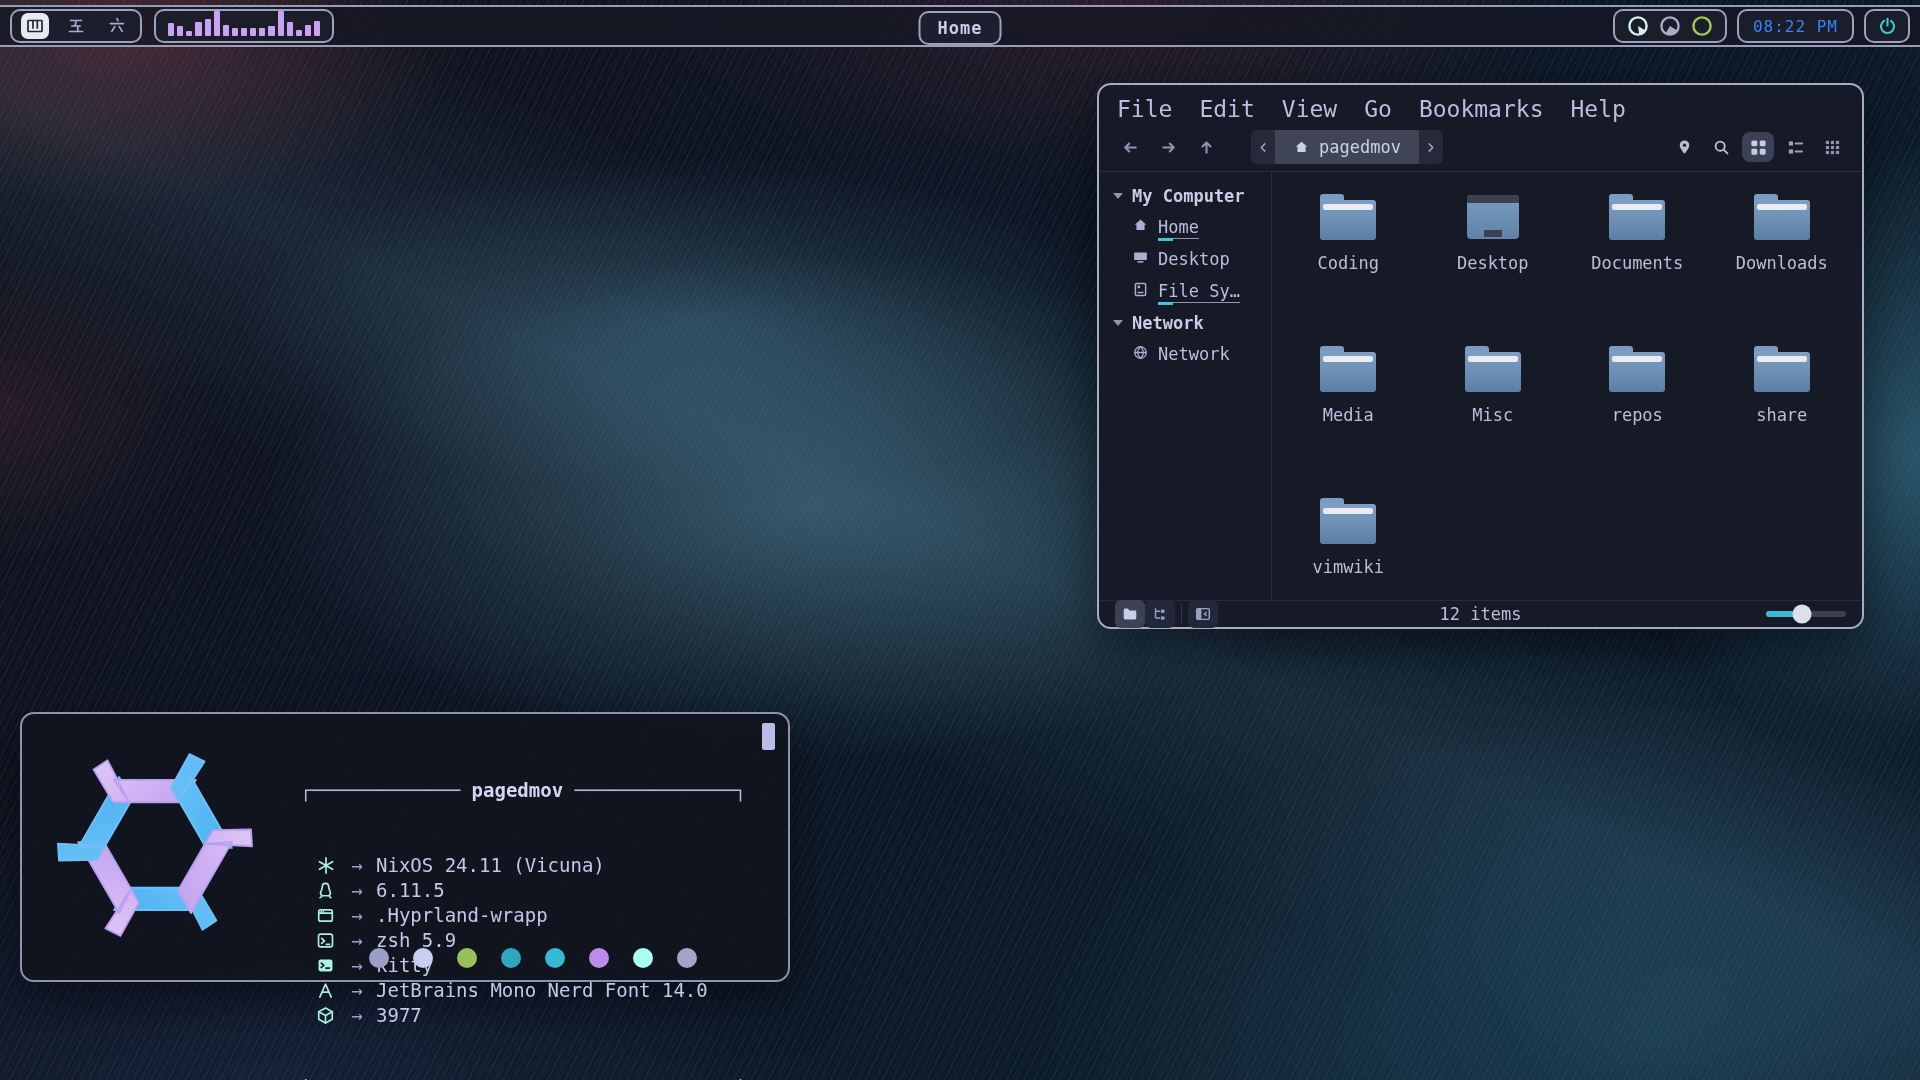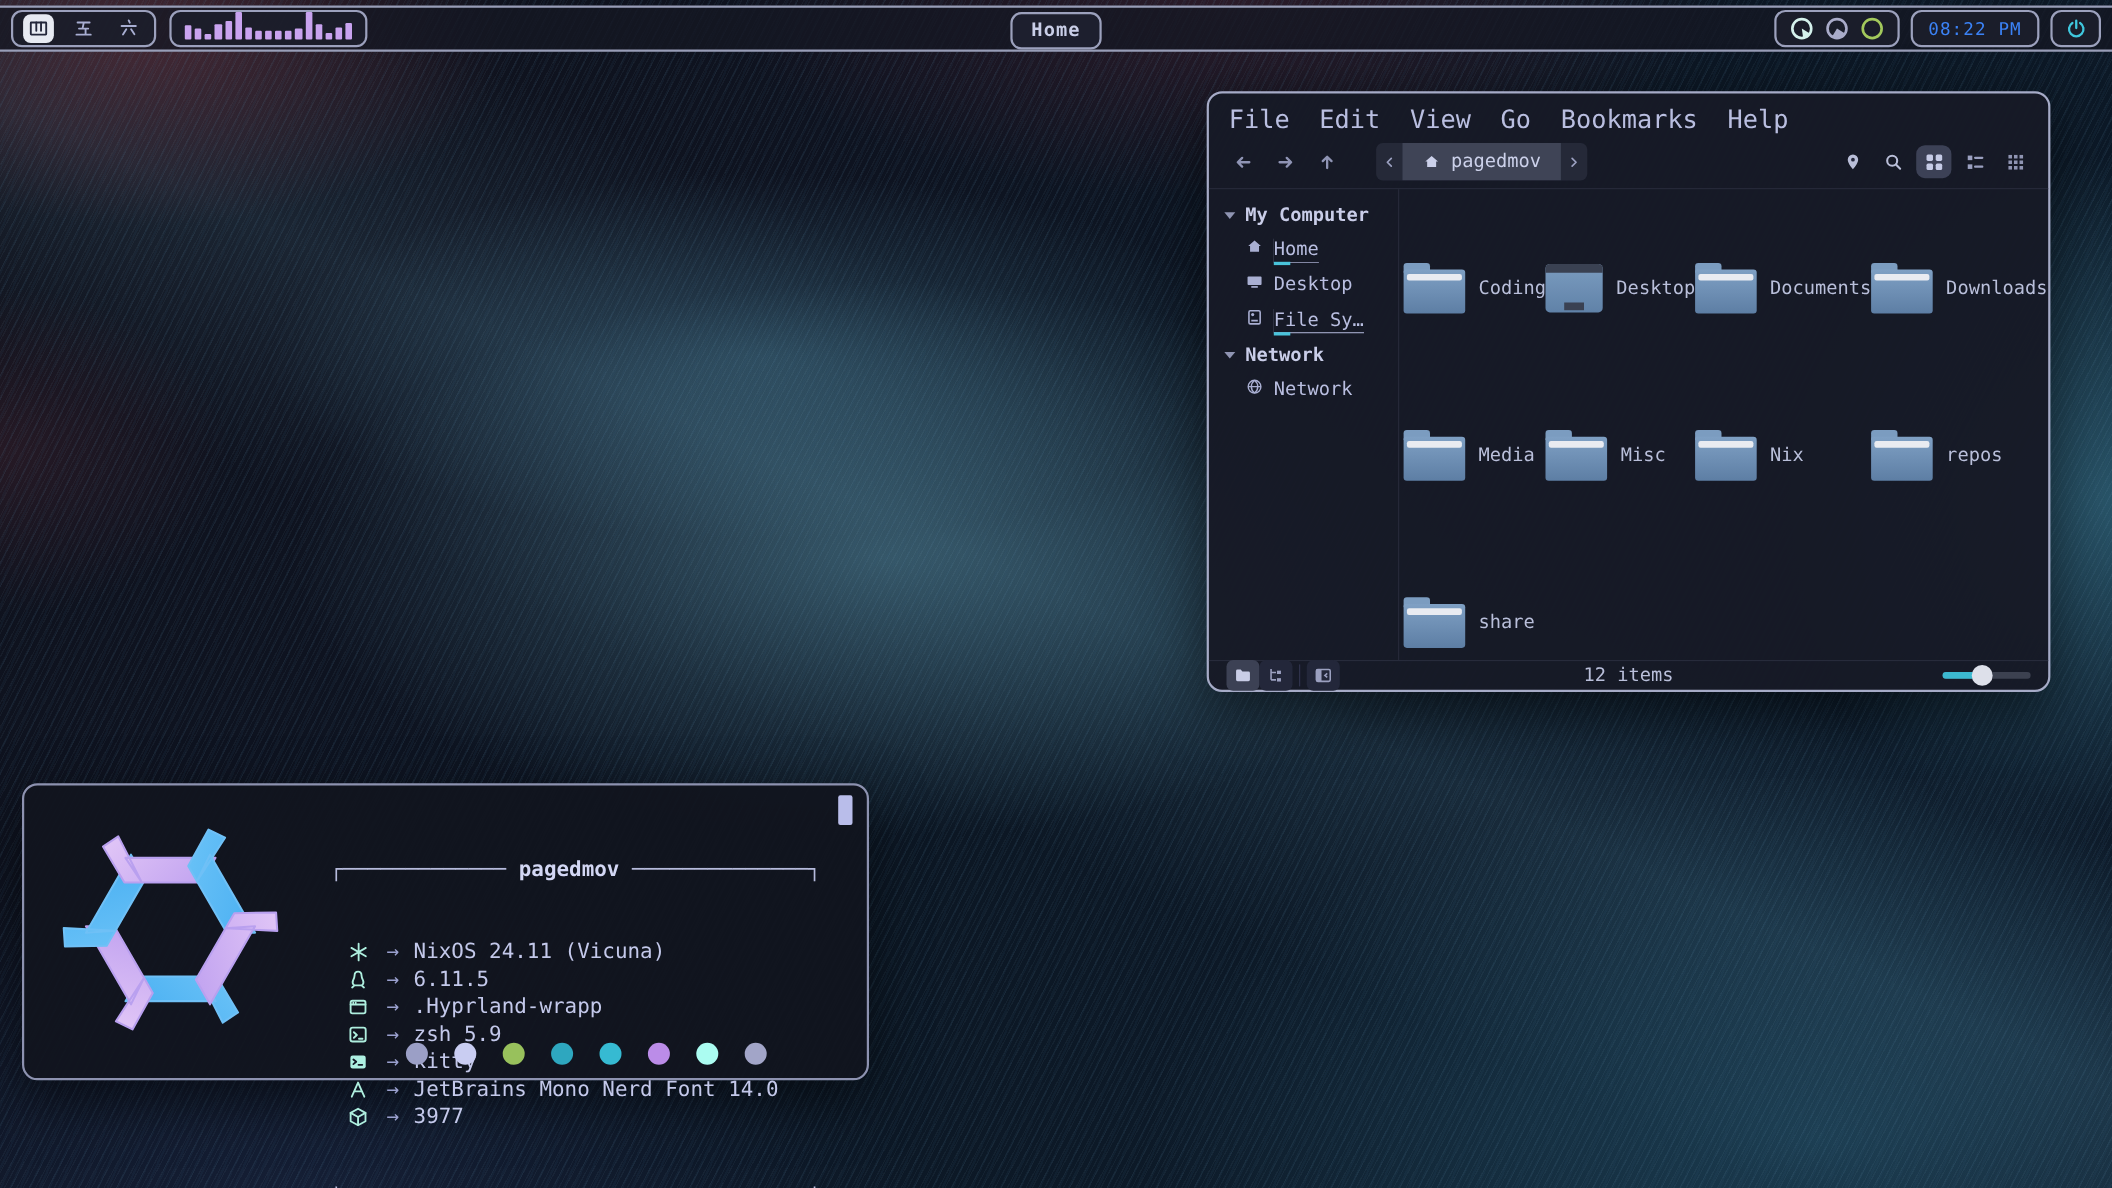--- a/index.html
+++ b/index.html
@@ -72,21 +72,21 @@
   .fm-sidebar{width:172px;flex-shrink:0;padding:8px 0 0 14px;font-size:17px}
   .sb-header{display:flex;align-items:center;gap:9px;height:31px;color:#c9cde8;font-weight:bold}
   .sb-exp{width:0;height:0;border-left:5px solid transparent;border-right:5px solid transparent;border-top:6px solid #8f94b2}
   .sb-item{display:flex;align-items:center;gap:9px;height:32px;padding-left:19px;color:#b9bee0}
   .sb-item svg{width:17px;height:17px;flex-shrink:0}
   .sb-lbl{position:relative;line-height:22px}
   .sb-item.underlined .sb-lbl{box-shadow:0 1px 0 #8f94b2}
   .sb-item.underlined .sb-lbl::after{content:"";position:absolute;left:0;bottom:-3px;width:15px;height:3px;background:#49c3da}
   .fm-divider{width:1px;background:#272b3b}
   .fm-grid{flex:1;display:grid;grid-template-columns:repeat(4,1fr);grid-auto-rows:152px;padding:6px 8px 0 4px;overflow:hidden}
-  .cell{display:flex;align-items:center;padding-top:16px;gap:12px}
+  .cell{display:flex;flex-direction:column;align-items:center;padding-top:16px;gap:12px}
   .cell-iconbox{height:46px;display:grid;place-items:center}
   .cell-label{font-size:17px;color:#b9bfda;line-height:22px}
   .icon-folder{width:56px;height:46px;position:relative}
   .icon-folder::before{content:"";position:absolute;left:0;top:0;width:24px;height:9px;background:#7b9cc0;border-radius:3px 3px 0 0}
   .icon-folder::after{content:"";position:absolute;left:0;top:6px;right:0;bottom:0;background:linear-gradient(180deg,#7fa0c4,#5d7ea4);border-radius:2px 3px 3px 3px}
   .icon-folder .stripe{position:absolute;z-index:2;top:10px;left:3px;right:3px;height:6px;background:#e9ebf1;border-radius:2px}
   .icon-desktop{width:52px;height:44px;background:linear-gradient(180deg,#7b9cc0,#6082a8);border-radius:4px;position:relative}
   .icon-desktop::before{content:"";position:absolute;left:0;right:0;top:0;height:8px;background:#3a4152;border-radius:4px 4px 0 0}
   .icon-desktop::after{content:"";position:absolute;left:50%;transform:translateX(-50%);bottom:2px;width:18px;height:7px;background:#3a4152}
   .fm-status{height:27px;border-top:1px solid #272b3b;display:flex;align-items:center;padding:0 16px;position:relative;gap:6px}
@@ -363,37 +363,37 @@
             </div>
           </div>
           <div class="cell-label">Misc</div>
         </div>
         <div class="cell">
           <div class="cell-iconbox">
             <div class="icon-folder">
               <div class="stripe"></div>
             </div>
           </div>
-          <div class="cell-label">Nix</div>
-        </div>
-        <div class="cell">
-          <div class="cell-iconbox">
-            <div class="icon-folder">
-              <div class="stripe"></div>
-            </div>
-          </div>
           <div class="cell-label">repos</div>
         </div>
         <div class="cell">
           <div class="cell-iconbox">
             <div class="icon-folder">
               <div class="stripe"></div>
             </div>
           </div>
           <div class="cell-label">share</div>
+        </div>
+        <div class="cell">
+          <div class="cell-iconbox">
+            <div class="icon-folder">
+              <div class="stripe"></div>
+            </div>
+          </div>
+          <div class="cell-label">vimwiki</div>
         </div>
       </div>
   </div>
   <div class="fm-status">
     <div class="st-buttons" style="display:flex;align-items:center">
         <div class="st-btn active">
           <svg viewBox="0 0 20 20">
             <path d="M3 5.5A1.5 1.5 0 0 1 4.5 4h3.2L9.4 6h6.1A1.5 1.5 0 0 1 17 7.5v7A1.5 1.5 0 0 1 15.5 16h-11A1.5 1.5 0 0 1 3 14.5z" fill="#c9cde6"></path>
           </svg>
         </div>

